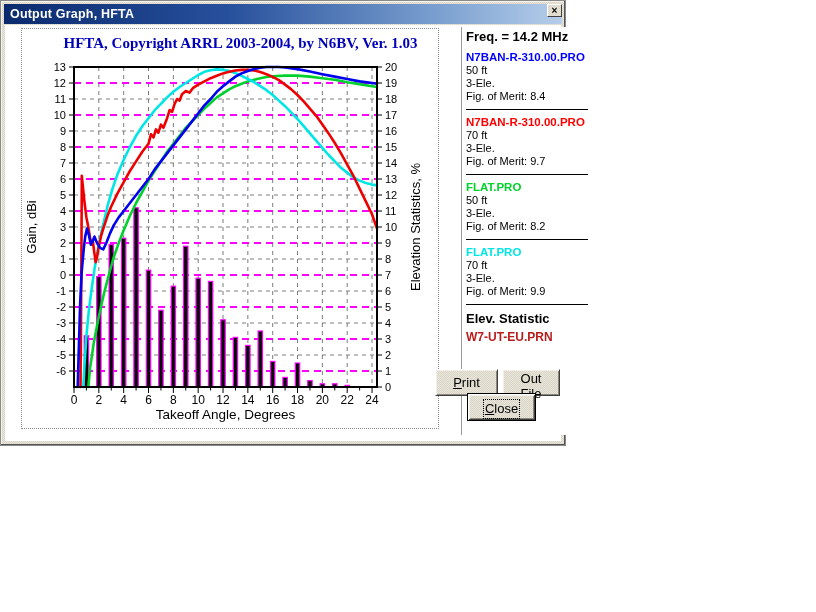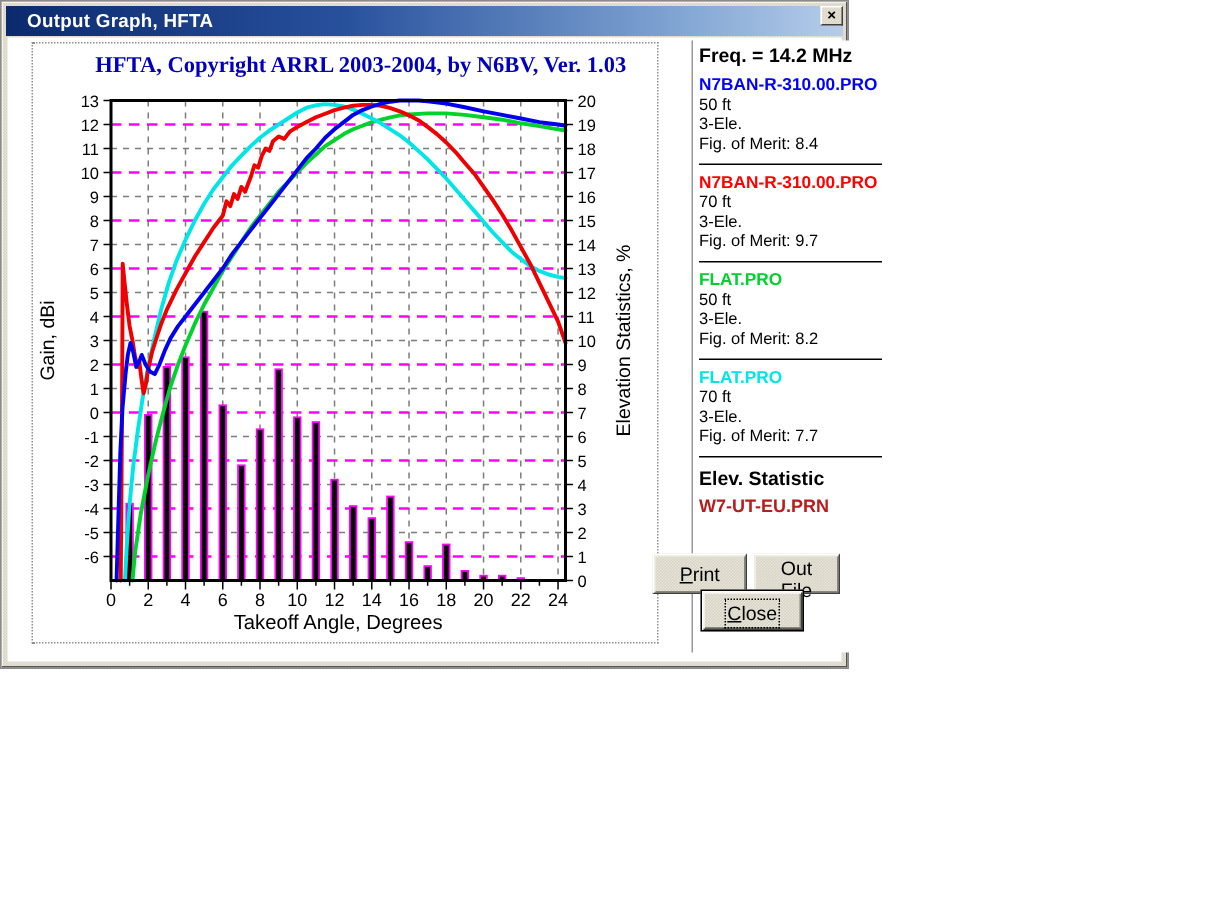--- a/index.html
+++ b/index.html
@@ -7,21 +7,21 @@
        font-family:"Liberation Sans",sans-serif;}
   .window{position:absolute;left:0;top:0;width:564px;height:444px;
     background-color:#d8d4c8;
     background-image:
       linear-gradient(45deg,#eae6da 25%,transparent 25%,transparent 75%,#eae6da 75%),
       linear-gradient(45deg,#eae6da 25%,transparent 25%,transparent 75%,#eae6da 75%);
     background-size:2px 2px;background-position:0 0,1px 1px;
     border:1px solid #8a8a8a;box-shadow:inset -1px -1px 0 #555,inset 1px 1px 0 #f5f3ec;}
   .titlebar{position:absolute;left:3px;top:3px;right:3px;height:20px;
     background:linear-gradient(90deg,#0b2a6e 0%,#27509c 40%,#7ba0d0 78%,#b5cdea 100%);
-    display:flex;align-items:center;padding-left:14px;box-sizing:border-box;}
+    display:flex;align-items:center;padding-left:6px;box-sizing:border-box;}
   .titlebar .title{color:#ffffff;font-weight:bold;font-size:12.5px;letter-spacing:.2px;}
   .tb-close{position:absolute;right:3px;top:3px;width:15px;height:13px;
     background-color:#d8d4c8;
     background-image:linear-gradient(45deg,#eae6da 25%,transparent 25%,transparent 75%,#eae6da 75%),
       linear-gradient(45deg,#eae6da 25%,transparent 25%,transparent 75%,#eae6da 75%);
     background-size:2px 2px;background-position:0 0,1px 1px;
     border:1px solid;border-color:#ffffff #404040 #404040 #ffffff;
     font-size:10px;line-height:11px;text-align:center;padding:0;cursor:default;
     font-family:"Liberation Sans",sans-serif;font-weight:bold;color:#000;}
   .content{position:absolute;left:4px;top:24px;right:4px;bottom:4px;background:#ffffff;}
@@ -271,21 +271,21 @@
     <div class="fname" style="color: rgb(0, 210, 44);">FLAT.PRO</div>
     <div class="sub">50 ft</div>
     <div class="sub">3-Ele.</div>
     <div class="sub">Fig. of Merit:  8.2</div>
   </div>
 
   <div class="entry">
     <div class="fname" style="color: rgb(0, 230, 230);">FLAT.PRO</div>
     <div class="sub">70 ft</div>
     <div class="sub">3-Ele.</div>
-    <div class="sub">Fig. of Merit:  7.7</div>
+    <div class="sub">Fig. of Merit:  9.9</div>
   </div>
 </div>
       <div class="elev-title">Elev. Statistic</div>
       <div class="elev-file" style="color: #b91c1c;">W7-UT-EU.PRN</div>
     </div>
   </div>
 
   <button class="btn" id="btn-print"><u>P</u>rint</button>
   <button class="btn" id="btn-outfile">Out File</button>
   <button class="btn" id="btn-close">

